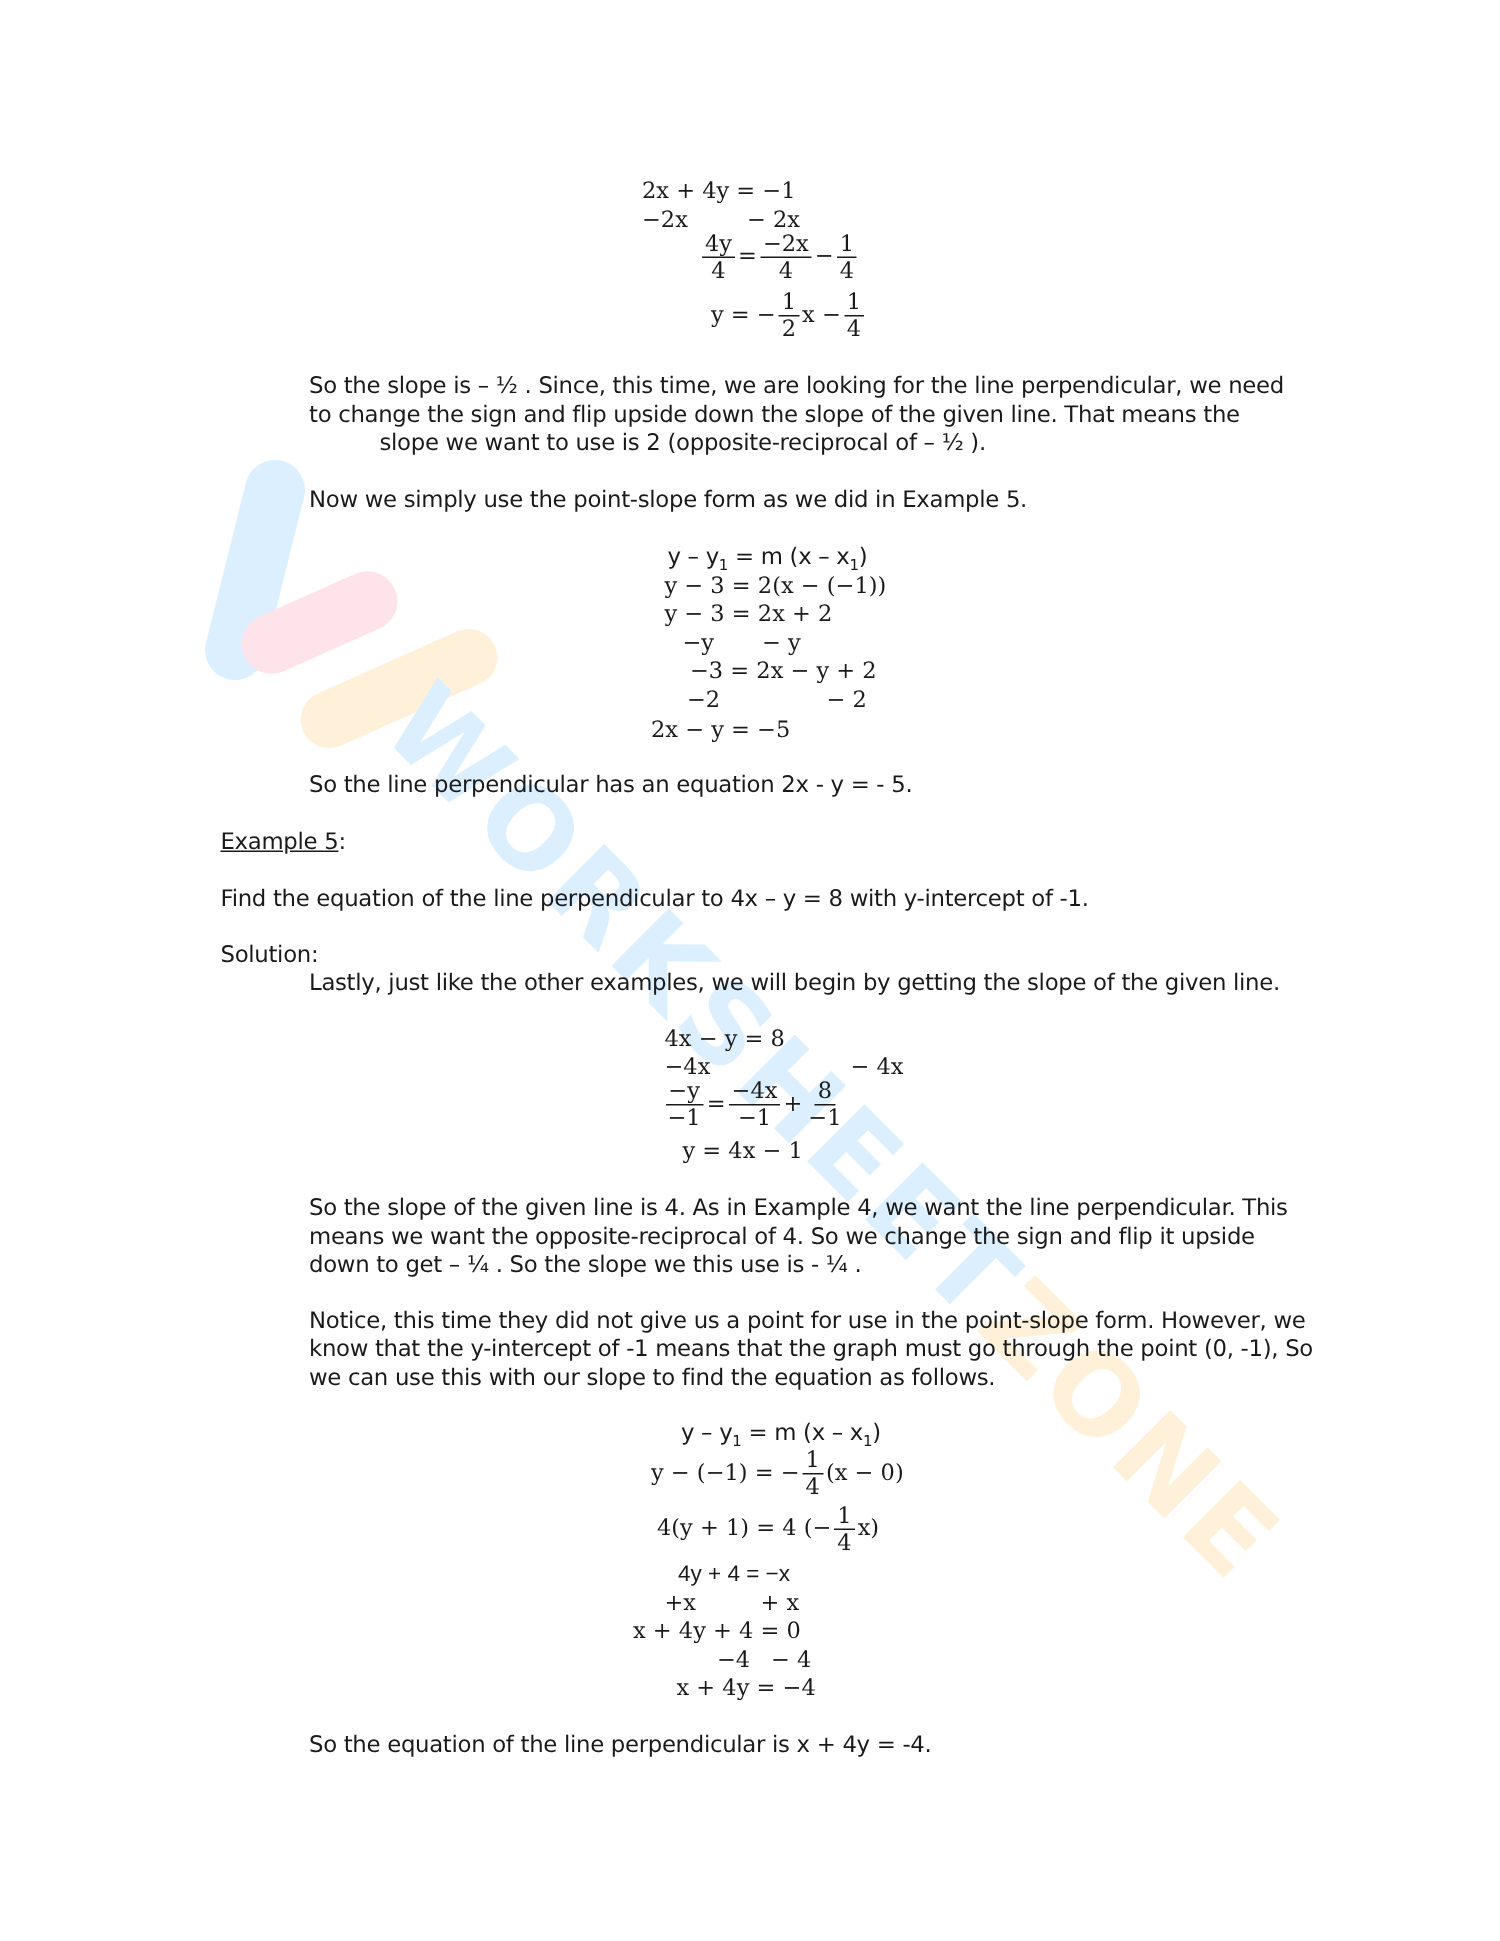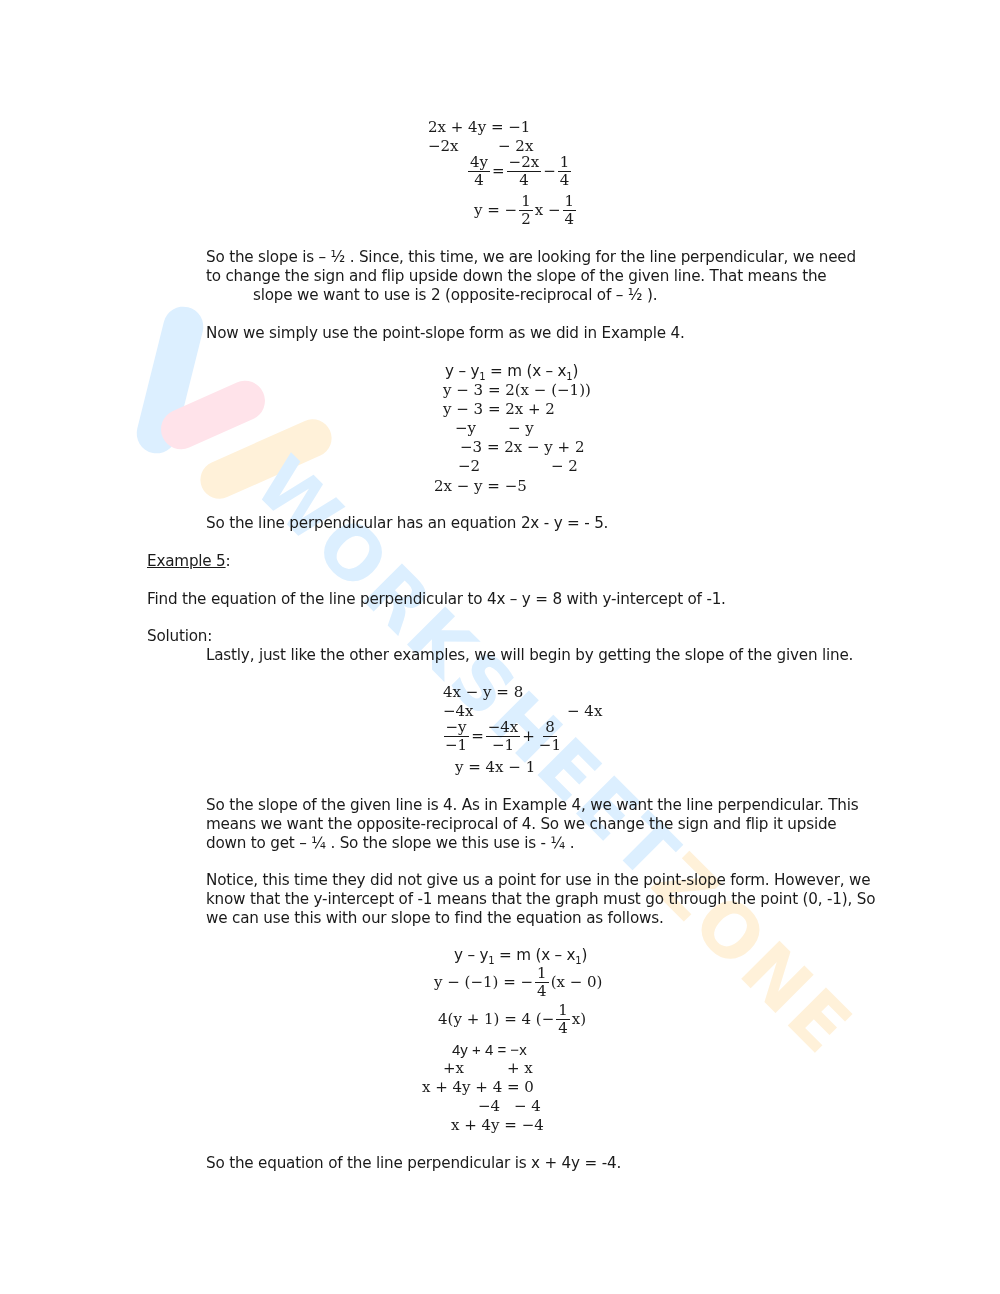--- a/index.html
+++ b/index.html
@@ -57,21 +57,21 @@
         <span class="num">1</span>
         <span class="den">4</span>
       </span>
   </div>
 </div>
 
 <div class="t" style="left:206px;top:248px;">So the slope is – ½ .  Since, this time, we are looking for the line perpendicular, we need</div>
 <div class="t" style="left:206px;top:267px;">to change the sign and flip upside down the slope of the given line.  That means the</div>
 <div class="t" style="left:206px;top:286px;margin-left:47px;">slope we want to use is 2 (opposite-reciprocal of – ½ ).</div>
 
-<div class="t" style="left:206px;top:324px;">Now we simply use the point-slope form as we did in Example 4.</div>
+<div class="t" style="left:206px;top:324px;">Now we simply use the point-slope form as we did in Example 5.</div>
 
 <div>
   <div class="t" style="left:445px;top:362px;"><span>y – y</span><sub>1</sub><span> = m (x – x</span><sub>1</sub><span>)</span></div>
   <div class="m" style="left:443px;top:381px;">y − 3 = 2(x − (−1))</div>
   <div class="m" style="left:443px;top:400px;">y − 3 = 2x + 2</div>
   <div class="m" style="left:455px;top:419px;">−y</div>
   <div class="m" style="left:508px;top:419px;">− y</div>
   <div class="m" style="left:460px;top:438px;">−3 = 2x − y + 2</div>
   <div class="m" style="left:458px;top:457px;">−2</div>
   <div class="m" style="left:551px;top:457px;">− 2</div>

